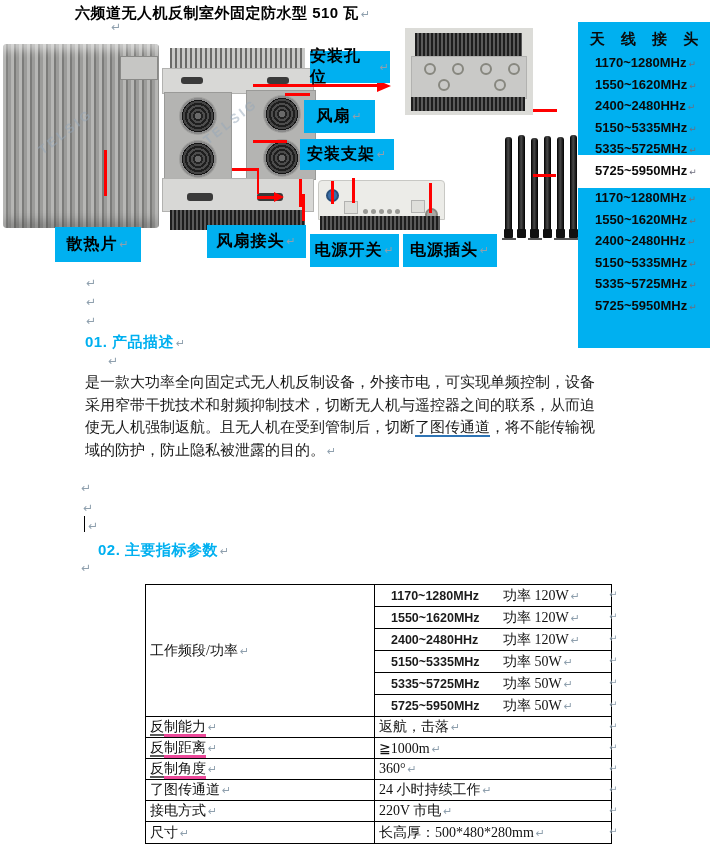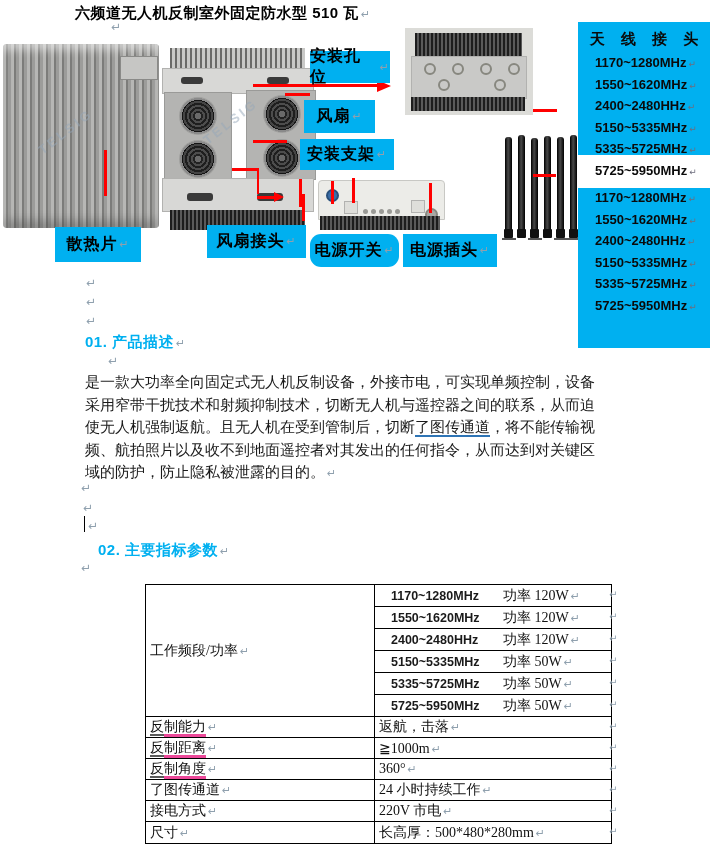--- a/index.html
+++ b/index.html
@@ -195,21 +195,21 @@
       <span class="pilc">↵</span>
   </div>
   <div class="callout" style="left:55px;top:227px;width:86px;height:35px;">
     <span>散热片</span>
       <span class="pilc">↵</span>
   </div>
   <div class="callout" style="left:207px;top:225px;width:99px;height:33px;">
     <span>风扇接头</span>
       <span class="pilc">↵</span>
   </div>
-  <div class="callout" style="left:310px;top:234px;width:89px;height:33px;border-radius:11px;">
+  <div class="callout" style="left:310px;top:234px;width:89px;height:33px;">
     <span>电源开关</span>
       <span class="pilc">↵</span>
   </div>
   <div class="callout" style="left:403px;top:234px;width:94px;height:33px;">
     <span>电源插头</span>
       <span class="pilc">↵</span>
   </div>
 
   <div class="panel" style="top:22px;height:133px;">
     <div class="ptitle">天 线 接 头</div>
@@ -229,21 +229,20 @@
     <div class="pitem"><span>5725~5950MHz</span><span class="pilc">↵</span></div>
   </div>
 
   <div class="sec-head" style="left:85px;top:333px;">
     <span>01. 产品描述</span><span class="pilc">↵</span>
   </div>
   <div class="para">
     <div class="pline"><span>是一款大功率全向固定式无人机反制设备，外接市电，可实现单频控制，设备</span></div>
     <div class="pline"><span>采用窄带干扰技术和射频抑制技术，切断无人机与遥控器之间的联系，从而迫</span></div>
     <div class="pline"><span>使无人机强制返航。且无人机在受到管制后，切断</span><span class="u-blue">了图传通道</span><span>，将不能传输视</span></div>
-    <div class="pline"><span>频、航拍照片以及收不到地面遥控者对其发出的任何指令，从而达到对关键区</span></div>
     <div class="pline"><span>域的防护，防止隐私被泄露的目的。</span><span class="pilc">↵</span></div>
   </div>
 
   <div class="sec-head" style="left:85px;top:541px;margin-left:13px;">
     <span>02. 主要指标参数</span><span class="pilc">↵</span>
   </div>
 
   <table class="spec">
     <tbody>
         <tr class="fr">

